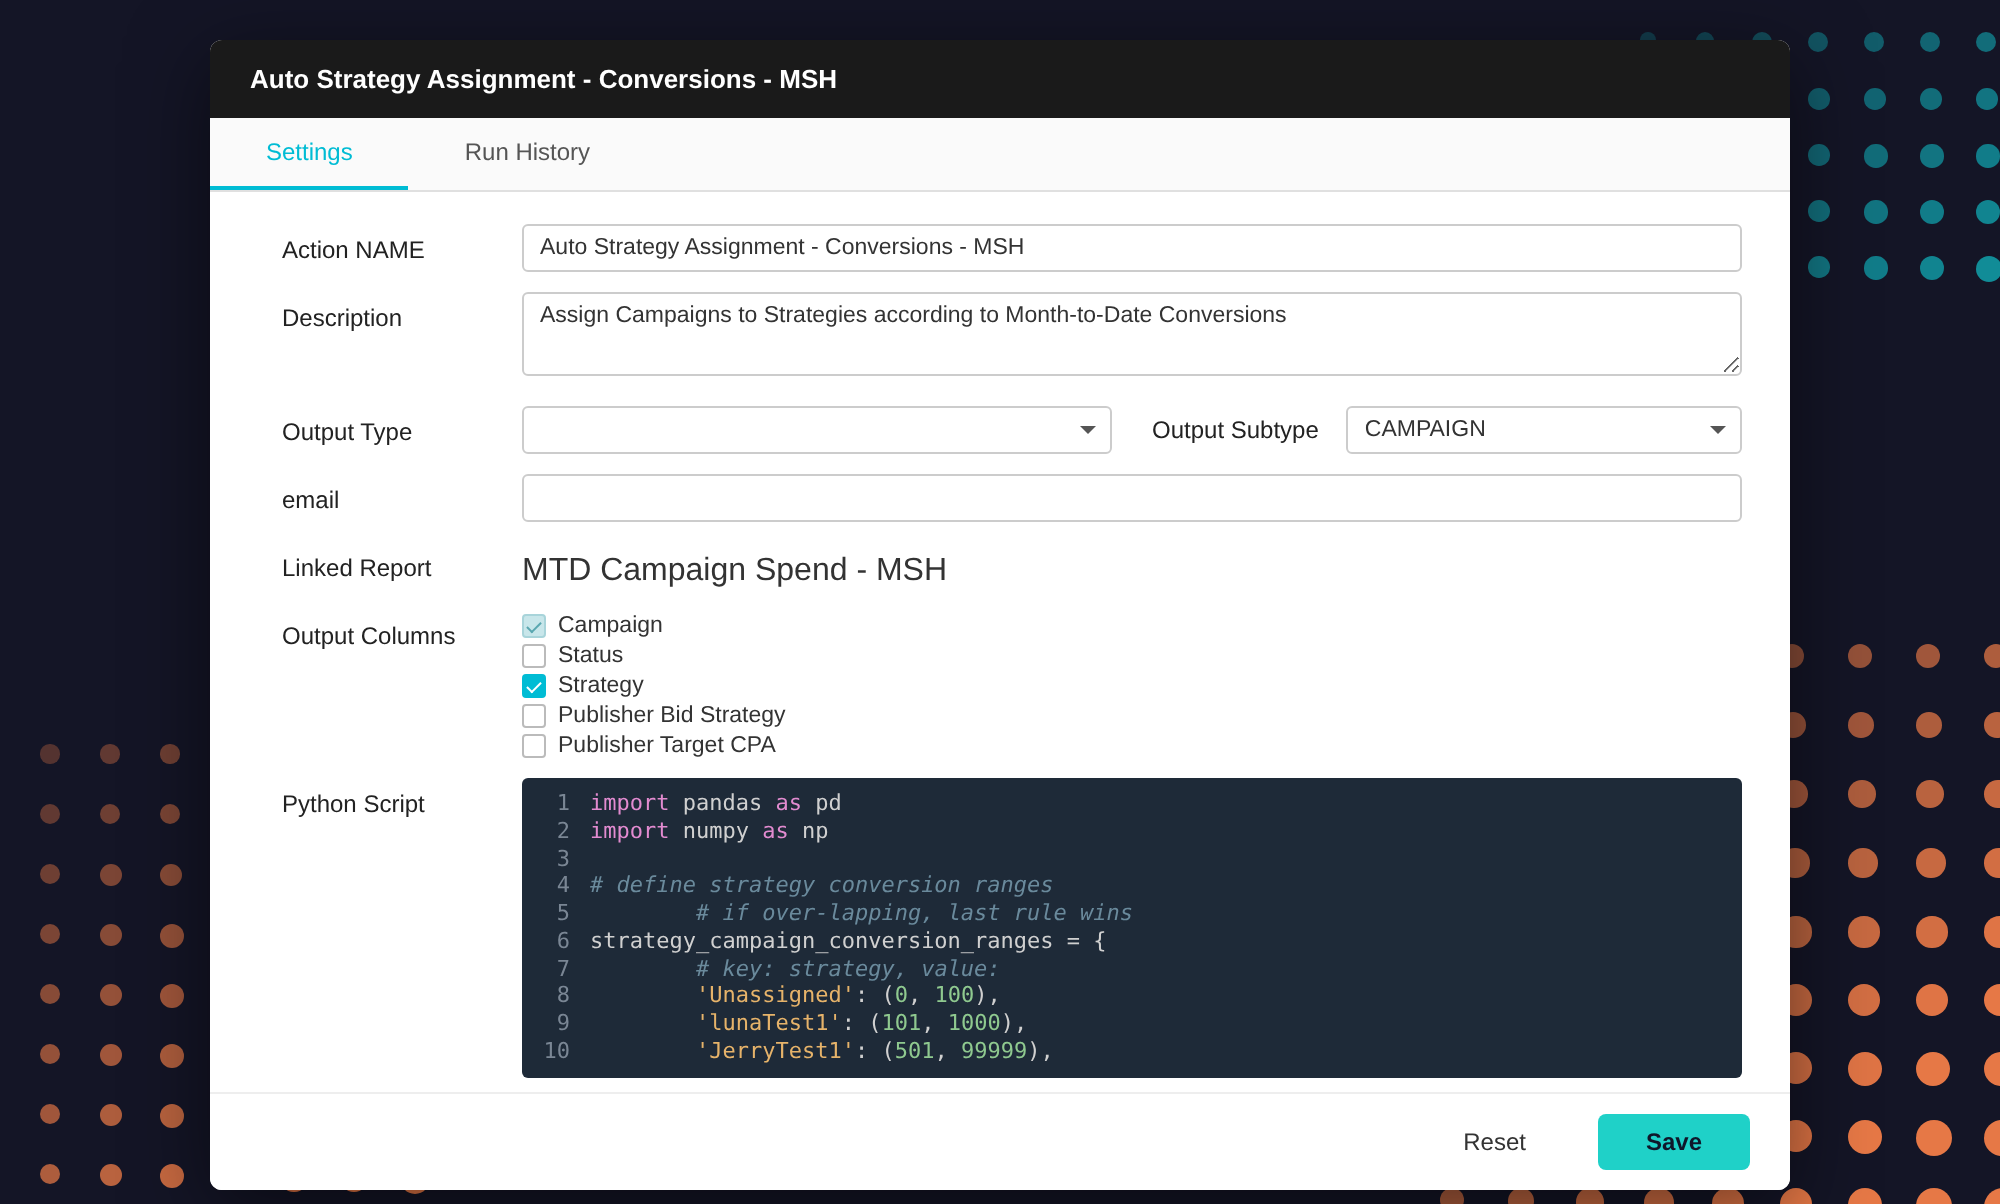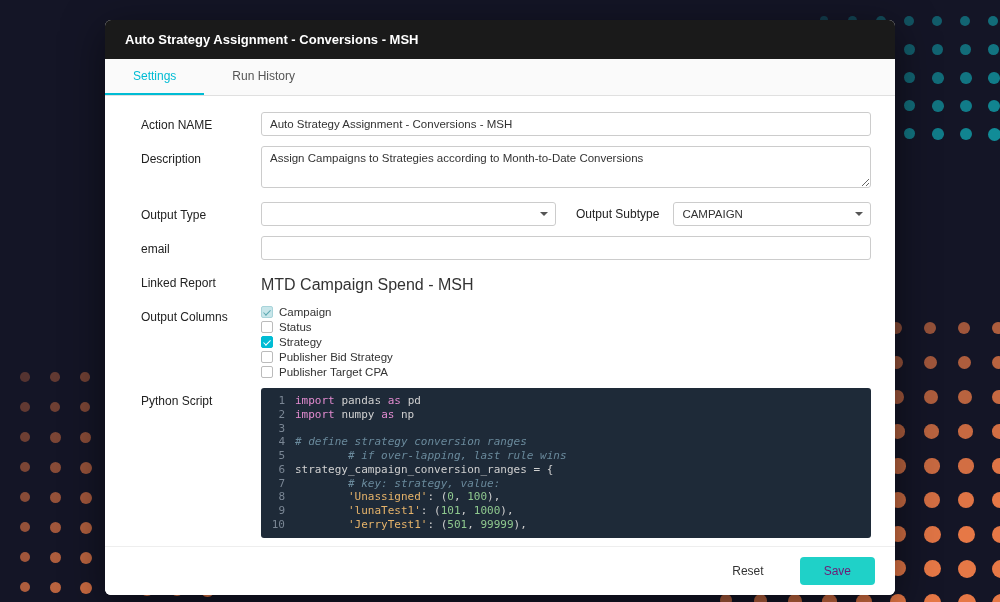--- a/index.html
+++ b/index.html
@@ -166,21 +166,21 @@
     background: #fff;
   }
   .btn {
     padding: 7px 24px;
     border-radius: 4px;
     font-size: 12px;
     border: none;
     cursor: pointer;
   }
   .btn-link { background: transparent; color: #333; }
-  .btn-primary { background: #1fd1c8; color: #701a75; font-weight: 400; }
+  .btn-primary { background: #1fd1c8; color: #0f172a; font-weight: 700; }
 </style>
 </head>
 <body>
 
 <div class="bg-dots top-right">
     <div class="dot" style="width: 8.4px; height: 8.4px; left: 0px; top: 56px; background: rgba(16, 180, 190, 0.25);"></div>
     <div class="dot" style="width: 9.2px; height: 9.2px; left: 28px; top: 56px; background: rgba(16, 180, 190, 0.3);"></div>
     <div class="dot" style="width: 10px; height: 10px; left: 56px; top: 56px; background: rgba(16, 180, 190, 0.35);"></div>
     <div class="dot" style="width: 10px; height: 10px; left: 84px; top: 56px; background: rgba(16, 180, 190, 0.4);"></div>
     <div class="dot" style="width: 10px; height: 10px; left: 112px; top: 56px; background: rgba(16, 180, 190, 0.45);"></div>

